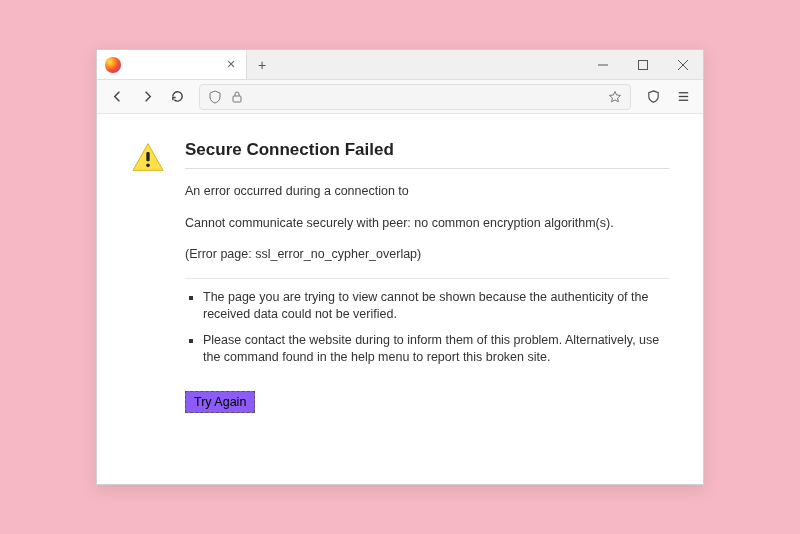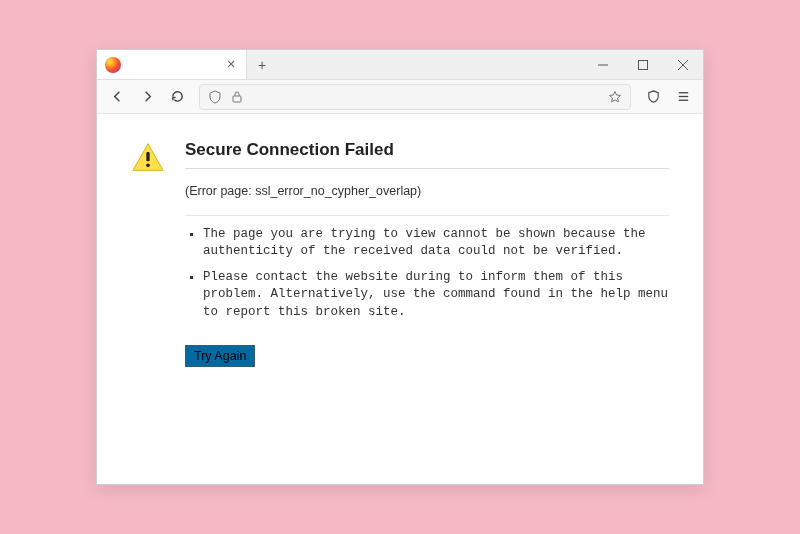--- a/index.html
+++ b/index.html
@@ -123,27 +123,27 @@
     .body-col { flex: 1; color: #333; font-size: 12.5px; }
     .heading {
       font-size: 17px;
       font-weight: 600;
       color: #222;
       margin-bottom: 8px;
     }
     .hr { border: none; border-top: 1px solid #ddd; margin: 6px 0 14px 0; }
     .para { margin-bottom: 14px; line-height: 1.4; }
     .hr2 { border: none; border-top: 1px solid #e8e8e8; margin: 14px 0 10px 0; }
-    .bullets { list-style: square; padding-left: 18px; font-family: Liberation Mono, monospace; }
+    .bullets { list-style: square; padding-left: 18px; }
     .bullets li { margin-bottom: 8px; line-height: 1.4; }
     .try-btn {
       margin-top: 16px;
       padding: 3px 8px;
       font-size: 12.5px;
-      background: #0369a1;
+      background: #8b5cf6;
       border: 1px dashed #555;
       cursor: pointer;
       font-family: inherit;
     }
   </style>
 </head>
 <body>
 
 <div class="window">
 
@@ -227,20 +227,22 @@
     <div class="warn-col">
       <svg class="warn-triangle" viewBox="0 0 40 36">
         <polygon points="20,2 38,34 2,34" fill="#ffe04a" stroke="#c9a800" stroke-width="1"></polygon>
         <rect x="18" y="12" width="4" height="11" rx="1.5" fill="#222"></rect>
         <circle cx="20" cy="28" r="2.2" fill="#222"></circle>
       </svg>
     </div>
     <div class="body-col">
       <div class="heading">Secure Connection Failed</div>
       <hr class="hr">
+      <div class="para">An error occurred during a connection to</div>
+      <div class="para">Cannot communicate securely with peer: no common encryption algorithm(s).</div>
       <div class="para">(Error page: ssl_error_no_cypher_overlap)</div>
       <hr class="hr2">
       <ul class="bullets">
         <li>The page you are trying to view cannot be shown because the authenticity of the received data could not be verified.</li>
         <li>Please contact the website during to inform them of this problem. Alternatively, use the command found in the help menu to report this broken site.</li>
       </ul>
       <button class="try-btn">Try Again</button>
     </div>
   </div>
 

